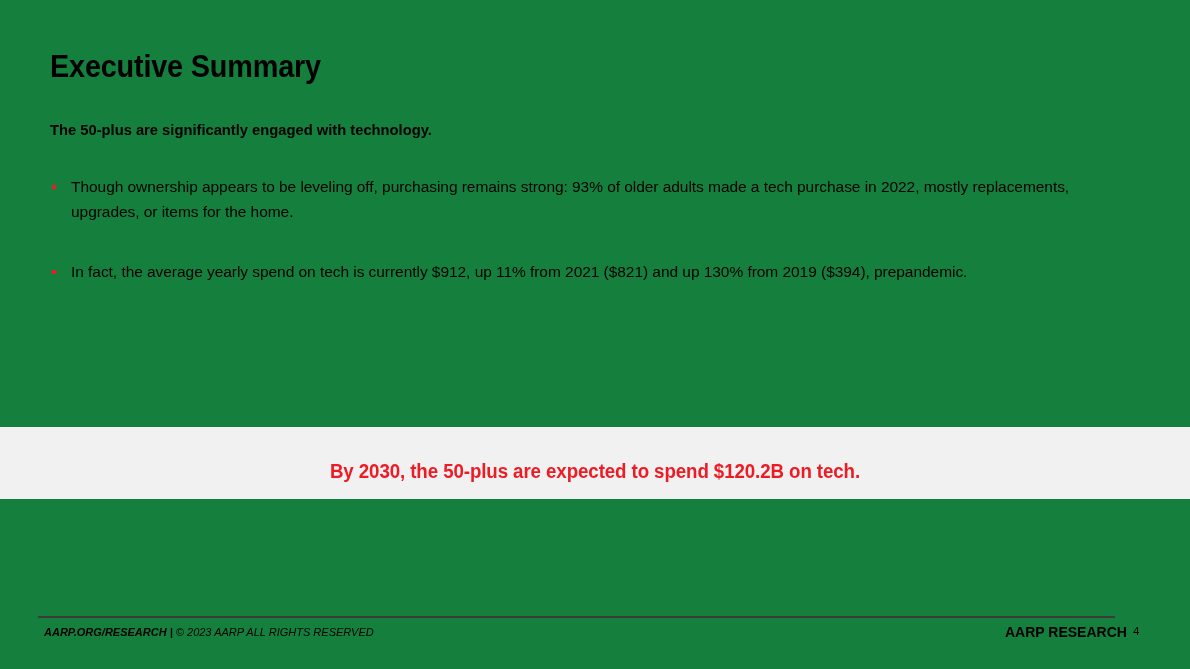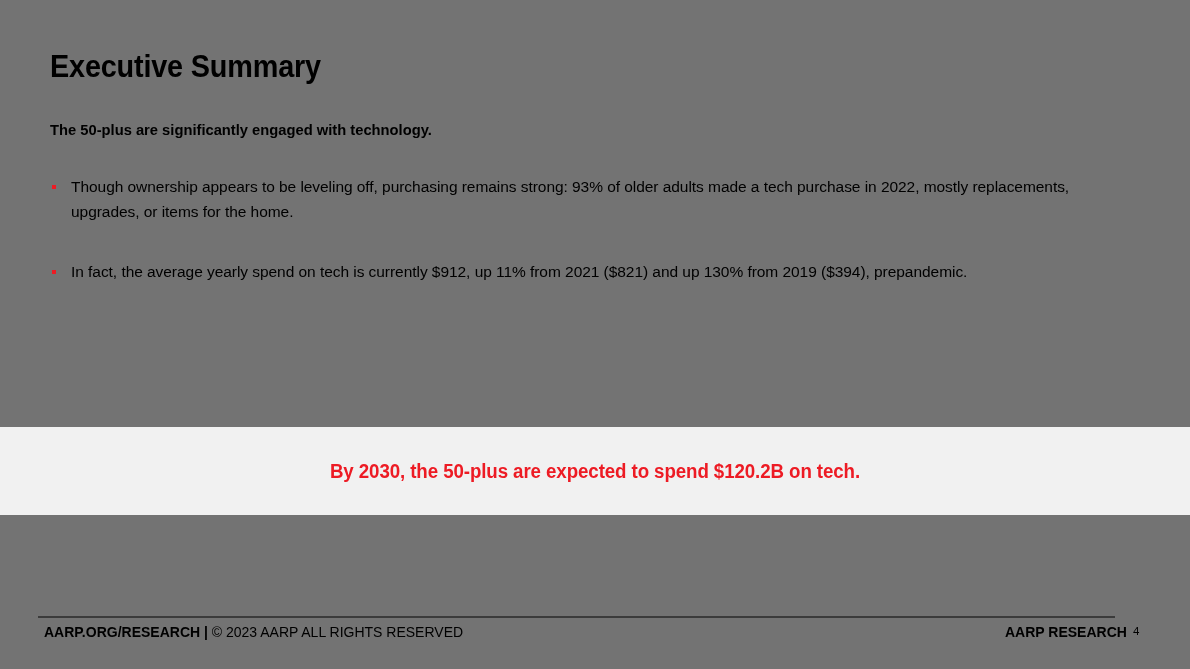--- a/index.html
+++ b/index.html
@@ -13,21 +13,21 @@
     font-family: "Liberation Sans", sans-serif;
     color: #000000;
     overflow: hidden;
     position: relative;
   }
 
   .slide {
     position: relative;
     width: 1190px;
     height: 669px;
-    background: #737373;
+    background: #15803d;
   }
 
   
   .slide-title {
     position: absolute;
     left: 50px;
     top: 26px;
     font-size: 31px;
     font-weight: bold;
     letter-spacing: -0.2px;
@@ -84,21 +84,21 @@
     font-weight: normal;
     letter-spacing: -0.05px;
   }
 
   
   .callout-band {
     position: absolute;
     left: 0;
     top: 427px;
     width: 1190px;
-    height: 88px;
+    height: 72px;
     background: #F1F1F1;
   }
   .callout-text {
     position: absolute;
     left: 0;
     top: 0;
     width: 1190px;
     height: 88px;
     display: flex;
     align-items: center;
@@ -118,24 +118,25 @@
     left: 38px;
     top: 616px;
     width: 1077px;
     height: 2px;
     background: #3B3B3B;
   }
   .footer-left {
     position: absolute;
     left: 44px;
     top: 625px;
-    font-size: 14px;
+    font-size: 11px;
     line-height: 14px;
     color: #000000;
     white-space: nowrap;
+    font-style: italic;
   }
   .footer-left .fl-bold {
     font-weight: bold;
   }
   .footer-left .fl-reg {
     font-weight: normal;
   }
   .footer-right {
     position: absolute;
     left: 1005px;

